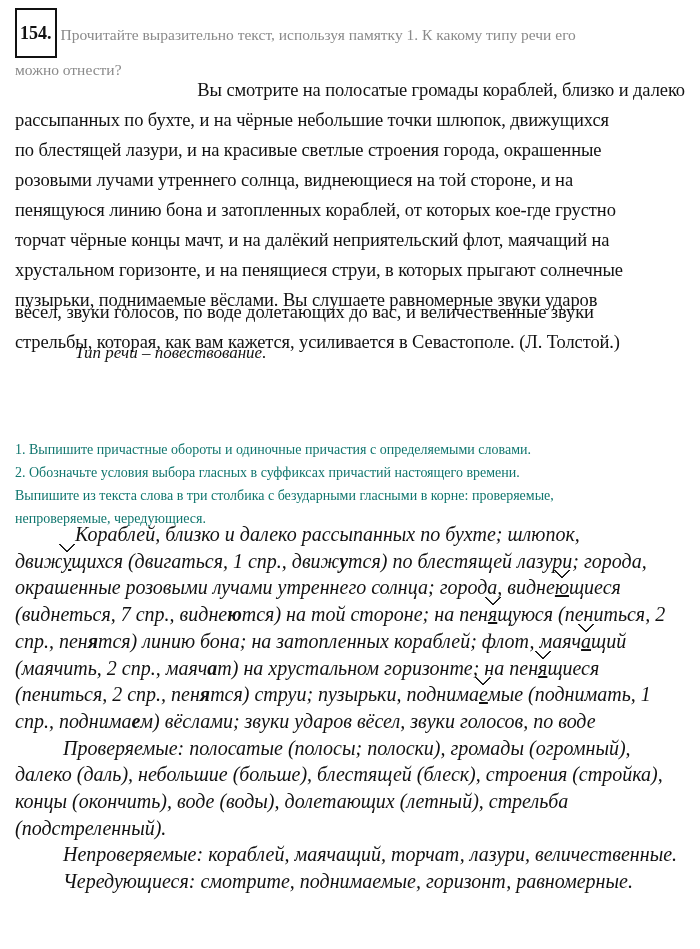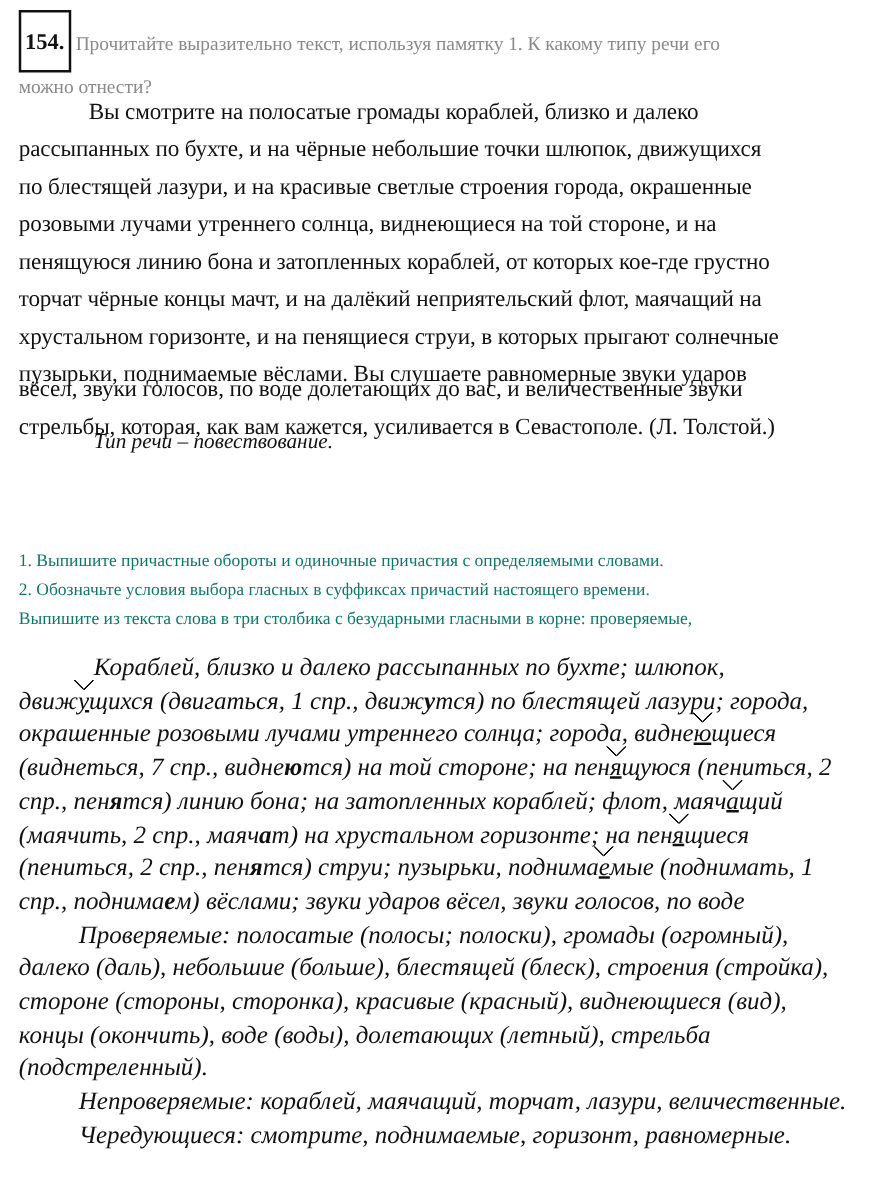--- a/index.html
+++ b/index.html
@@ -5,21 +5,21 @@
     html, body { margin: 0; padding: 0; background: #ffffff; }
     body { width: 700px; height: 949px; position: relative; overflow: hidden;
            font-family: "Liberation Serif", "DejaVu Serif", serif; color: #111; }
     .task-header { position: absolute; left: 15px; top: 8px; width: 680px;
                    font-size: 15.5px; line-height: 24px; color: #8a8a8a; }
     .task-num { display: inline-block; border: 2px solid #111; padding: 13px 3px; margin-right: 4px;
                 font-weight: bold; color: #111; font-size: 18px; line-height: 20px; vertical-align: 1px; }
     .text-block { position: absolute; left: 15px; width: 670px; font-size: 18.5px; line-height: 30px;
                   color: #111; letter-spacing: -0.1px; }
     .text-block .ln { display: block; white-space: nowrap; }
-    .indent { padding-left: 56px; }
+    .indent { padding-left: 56px; text-align: right; }
     .type-line { position: absolute; left: 75px; top: 343px; font-style: italic; font-size: 17px; color: #111; }
     .questions { position: absolute; left: 15px; top: 438px; width: 680px; font-size: 14px; line-height: 23px; color: #0f766e; }
     .questions .ln { display: block; white-space: nowrap; }
     .answer { position: absolute; left: 15px; top: 521px; width: 680px; font-style: italic;
               font-size: 20px; line-height: 26.7px; color: #111; }
     .answer .ln { display: block; white-space: nowrap; }
     .answer b { font-weight: bold; }
     .suf { position: relative; text-decoration: underline; }
     .suf::before { content: ""; position: absolute; left: -2px; top: -7px; width: 10px; height: 6px;
                    border-top: 1.5px solid #111; border-left: 1.5px solid #111; transform: rotate(45deg) skew(0); display:none; }
@@ -53,32 +53,32 @@
   <span class="ln">вёсел, звуки голосов, по воде долетающих до вас, и величественные звуки</span>
   <span class="ln">стрельбы, которая, как вам кажется, усиливается в Севастополе. (Л. Толстой.)</span>
 </div>
 
 <div class="type-line">Тип речи – повествование.</div>
 
 <div class="questions">
   <span class="ln">1. Выпишите причастные обороты и одиночные причастия с определяемыми словами.</span>
   <span class="ln">2. Обозначьте условия выбора гласных в суффиксах причастий настоящего времени.</span>
   <span class="ln">Выпишите из текста слова в три столбика с безударными гласными в корне: проверяемые,</span>
+  <span class="ln">непроверяемые, чередующиеся.</span>
 </div>
 
 <div class="answer">
   <span class="ln" style="padding-left:60px;">Кораблей, близко и далеко рассыпанных по бухте; шлюпок,</span>
   <span class="ln"><span>движ</span><span class="cap"><span class="suf">у</span></span><span>щихся (двигаться, 1 спр., движ</span><b>у</b><span>тся) по блестящей лазури; города,</span></span>
   <span class="ln"><span>окрашенные розовыми лучами утреннего солнца; города, видне</span><span class="cap"><span class="suf">ю</span></span><span>щиеся</span></span>
   <span class="ln"><span>(виднеться, 7 спр., видне</span><b>ю</b><span>тся) на той стороне; на пен</span><span class="cap"><span class="suf">я</span></span><span>щуюся (пениться, 2</span></span>
   <span class="ln"><span>спр., пен</span><b>я</b><span>тся) линию бона; на затопленных кораблей; флот, маяч</span><span class="cap"><span class="suf">а</span></span><span>щий</span></span>
   <span class="ln"><span>(маячить, 2 спр., маяч</span><b>а</b><span>т) на хрустальном горизонте; на пен</span><span class="cap"><span class="suf">я</span></span><span>щиеся</span></span>
   <span class="ln"><span>(пениться, 2 спр., пен</span><b>я</b><span>тся) струи; пузырьки, поднима</span><span class="cap"><span class="suf">е</span></span><span>мые (поднимать, 1</span></span>
   <span class="ln"><span>спр., поднима</span><b>е</b><span>м) вёслами; звуки ударов вёсел, звуки голосов, по воде</span></span>
 
   <span class="ln ind2"><span>Проверяемые:</span> <span>полосатые (полосы; полоски), громады (огромный),</span></span>
   <span class="ln">далеко (даль), небольшие (больше), блестящей (блеск), строения (стройка),</span>
-  <span class="ln">стороне (стороны, сторонка), красивые (красный), виднеющиеся (вид),</span>
   <span class="ln">концы (окончить), воде (воды), долетающих (летный), стрельба</span>
   <span class="ln">(подстреленный).</span>
   <span class="ln ind2"><span>Непроверяемые:</span> <span>кораблей, маячащий, торчат, лазури, величественные.</span></span>
   <span class="ln ind2"><span>Чередующиеся:</span> <span>смотрите, поднимаемые, горизонт, равномерные.</span></span>
 </div>
 
 </body></html>

